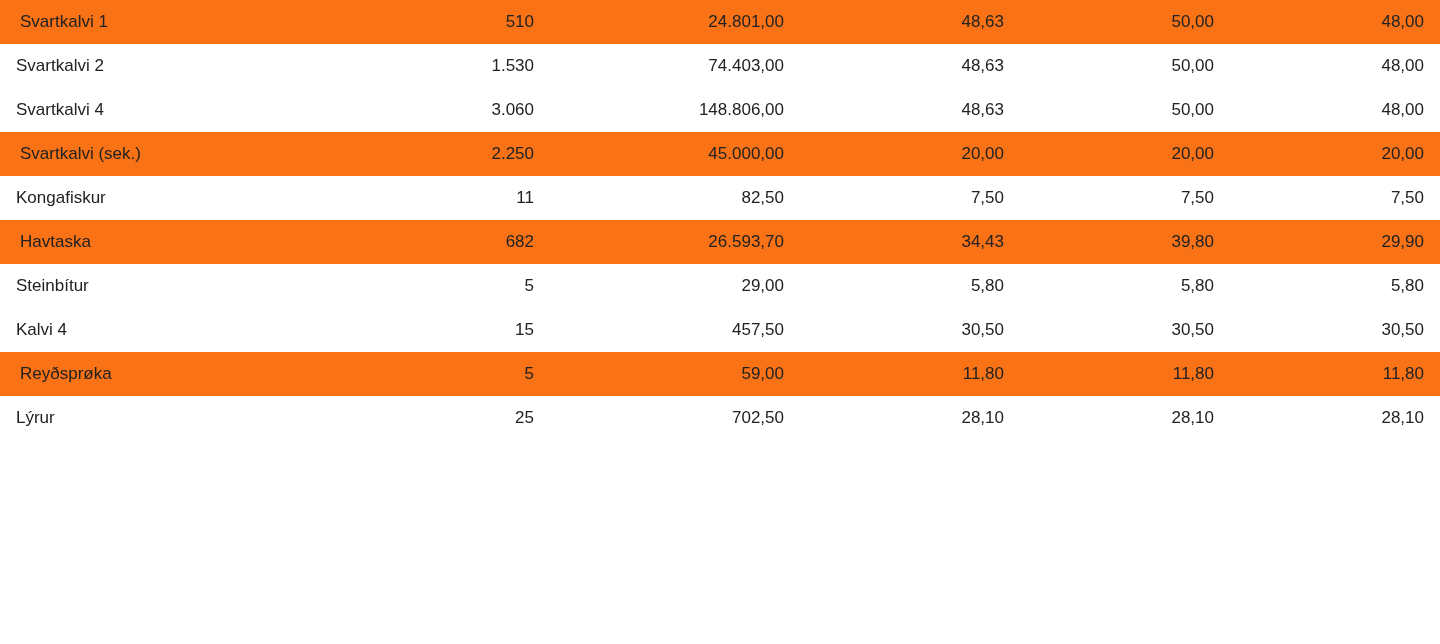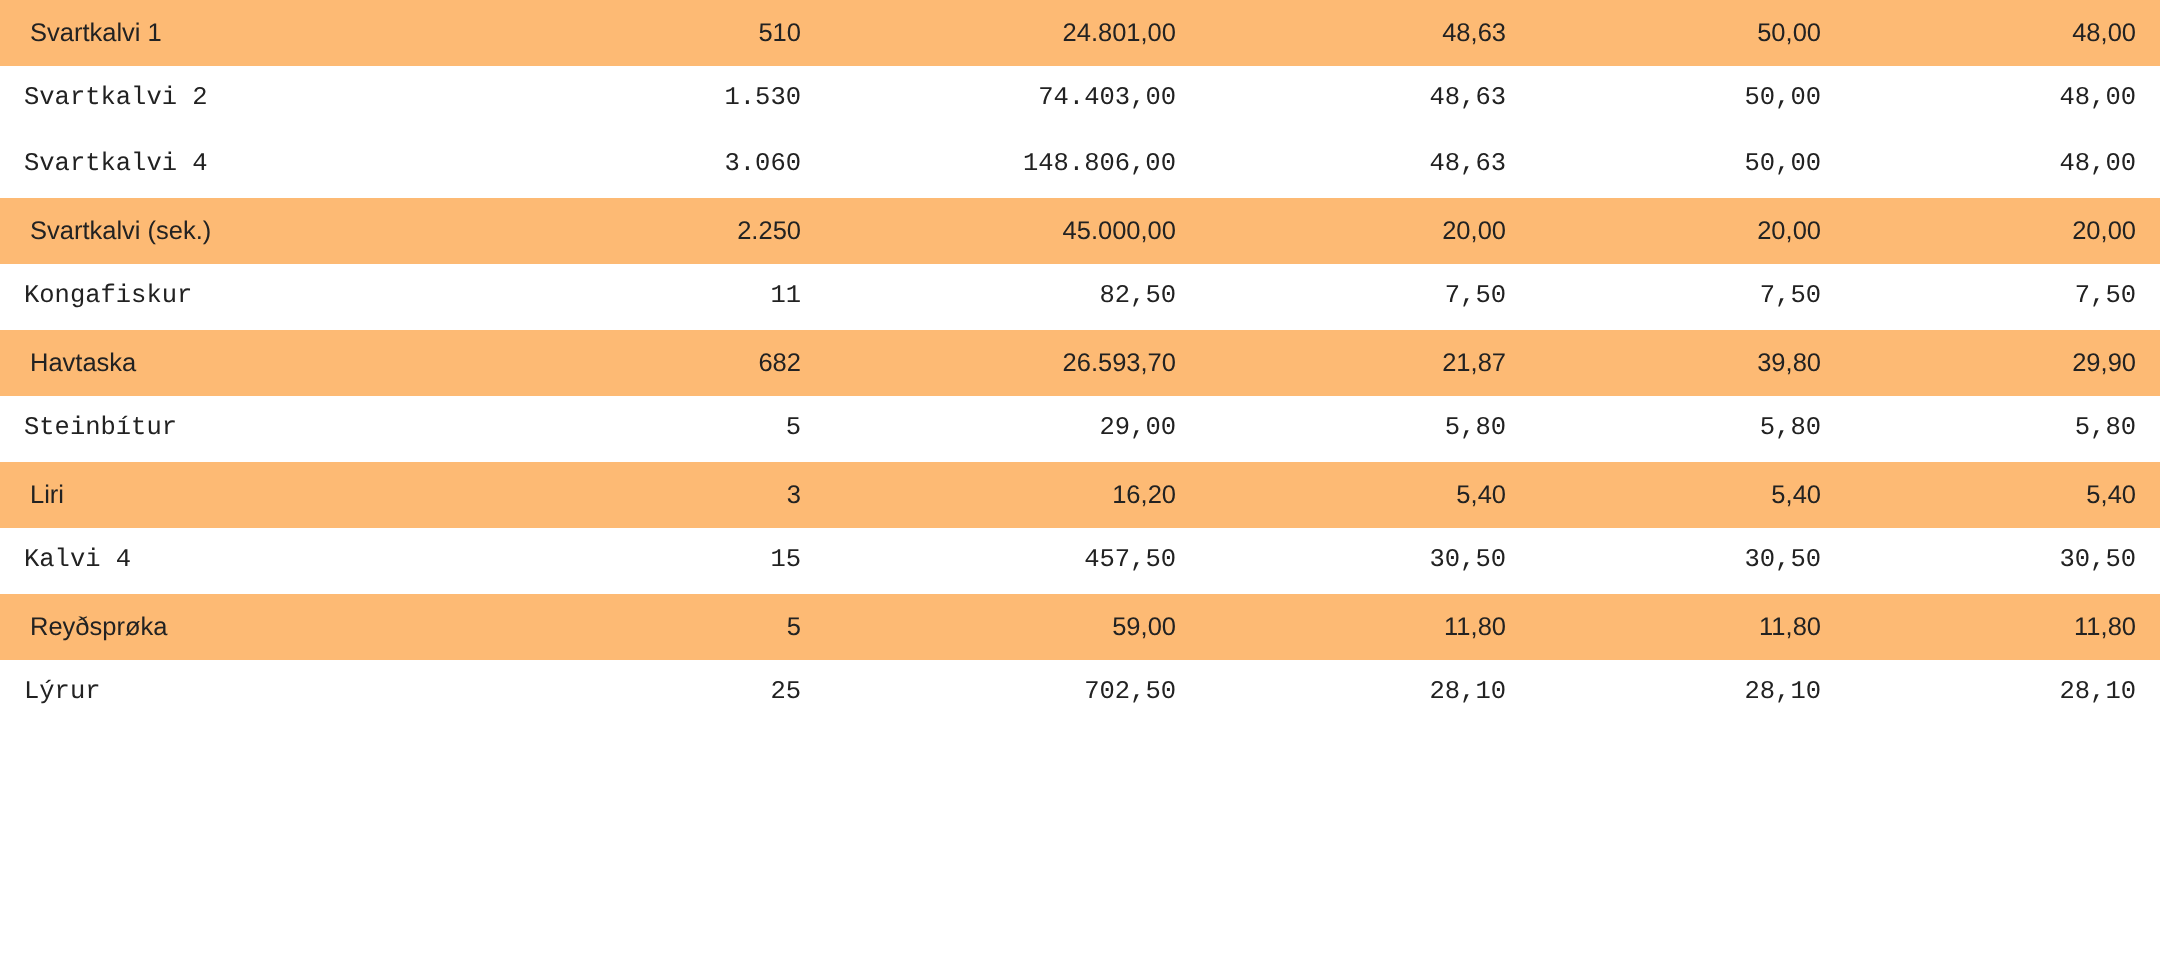--- a/index.html
+++ b/index.html
@@ -23,26 +23,25 @@
     height: 44px;
     padding: 0 16px;
     font-size: 17px;
     line-height: 44px;
     white-space: nowrap;
     overflow: hidden;
     text-overflow: ellipsis;
     border: none;
   }
   tr.row-odd td {
-    background: #fdba74;
+    background: #f97316;
     padding-left: 20px;
   }
   tr.row-even td {
     background: #ffffff;
-    font-family: Liberation Mono, monospace;
   }
   td.col-name {
     text-align: left;
   }
   td.col-num {
     text-align: right;
   }
   
   col.c0 { width: 330px; }
   col.c1 { width: 220px; }
@@ -101,39 +100,31 @@
       <td class="col-num">11</td>
       <td class="col-num">82,50</td>
       <td class="col-num">7,50</td>
       <td class="col-num">7,50</td>
       <td class="col-num">7,50</td>
     </tr>
     <tr class="row-odd">
       <td class="col-name">Havtaska</td>
       <td class="col-num">682</td>
       <td class="col-num">26.593,70</td>
-      <td class="col-num">21,87</td>
+      <td class="col-num">34,43</td>
       <td class="col-num">39,80</td>
       <td class="col-num">29,90</td>
     </tr>
     <tr class="row-even">
       <td class="col-name">Steinbítur</td>
       <td class="col-num">5</td>
       <td class="col-num">29,00</td>
       <td class="col-num">5,80</td>
       <td class="col-num">5,80</td>
       <td class="col-num">5,80</td>
-    </tr>
-    <tr class="row-odd">
-      <td class="col-name">Liri</td>
-      <td class="col-num">3</td>
-      <td class="col-num">16,20</td>
-      <td class="col-num">5,40</td>
-      <td class="col-num">5,40</td>
-      <td class="col-num">5,40</td>
     </tr>
     <tr class="row-even">
       <td class="col-name">Kalvi 4</td>
       <td class="col-num">15</td>
       <td class="col-num">457,50</td>
       <td class="col-num">30,50</td>
       <td class="col-num">30,50</td>
       <td class="col-num">30,50</td>
     </tr>
     <tr class="row-odd">

